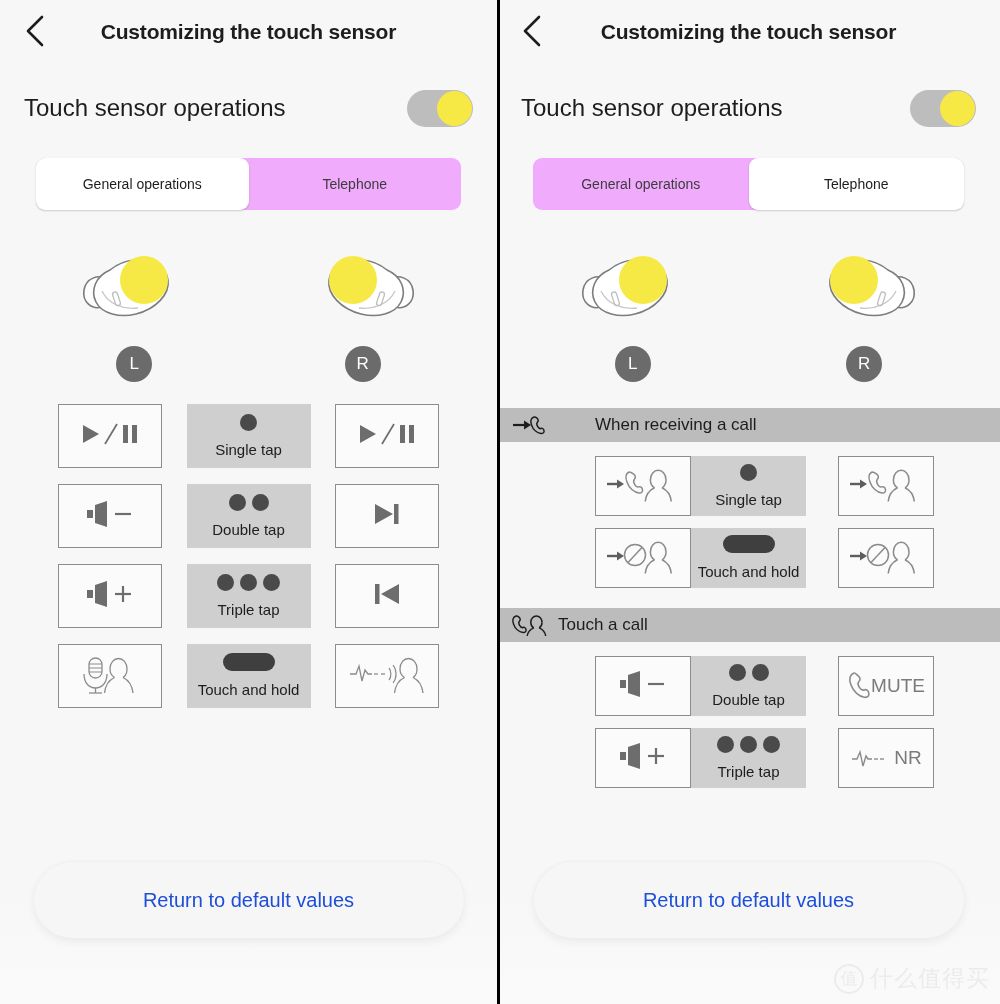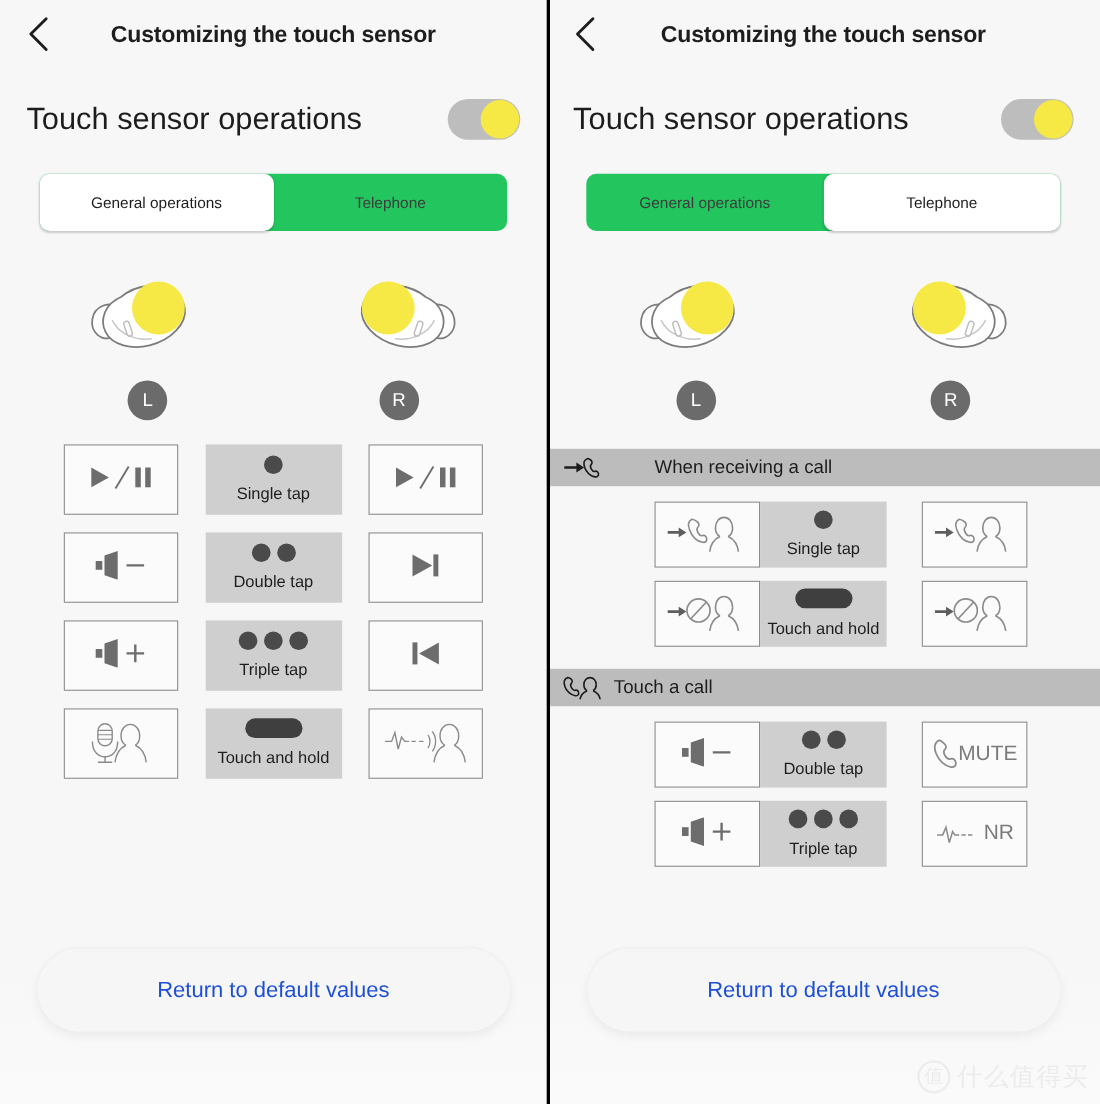--- a/index.html
+++ b/index.html
@@ -53,42 +53,42 @@
   
   .toggle-row {
     display: flex;
     align-items: center;
     justify-content: space-between;
     padding: 0 24px 0 24px;
     height: 56px;
     margin-top: 16px;
   }
   .toggle-label {
-    font-size: 28px;
+    font-size: 24px;
     color: #1d1d1d;
   }
   .switch {
     position: relative;
     width: 66px; height: 37px;
     background: #bdbdbd;
     border-radius: 19px;
   }
   .switch .knob {
     position: absolute;
     right: 1px; top: 1px;
     width: 35px; height: 35px;
     border-radius: 50%;
     background: #f7e945;
   }
 
   
   .segmented {
     margin: 22px 36px 0 36px;
     height: 52px;
-    background: #22c55e;
+    background: #f0abfc;
     border-radius: 9px;
     display: flex;
     padding: 0;
     position: relative;
   }
   .seg {
     flex: 1;
     display: flex;
     align-items: center;
     justify-content: center;

